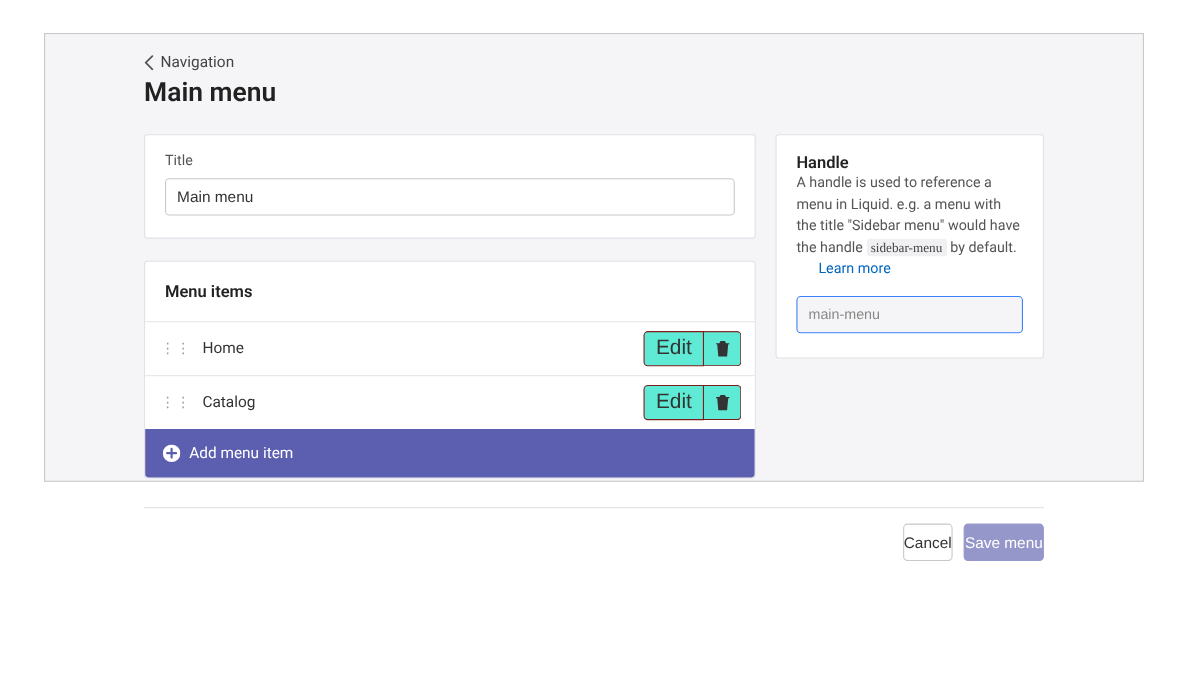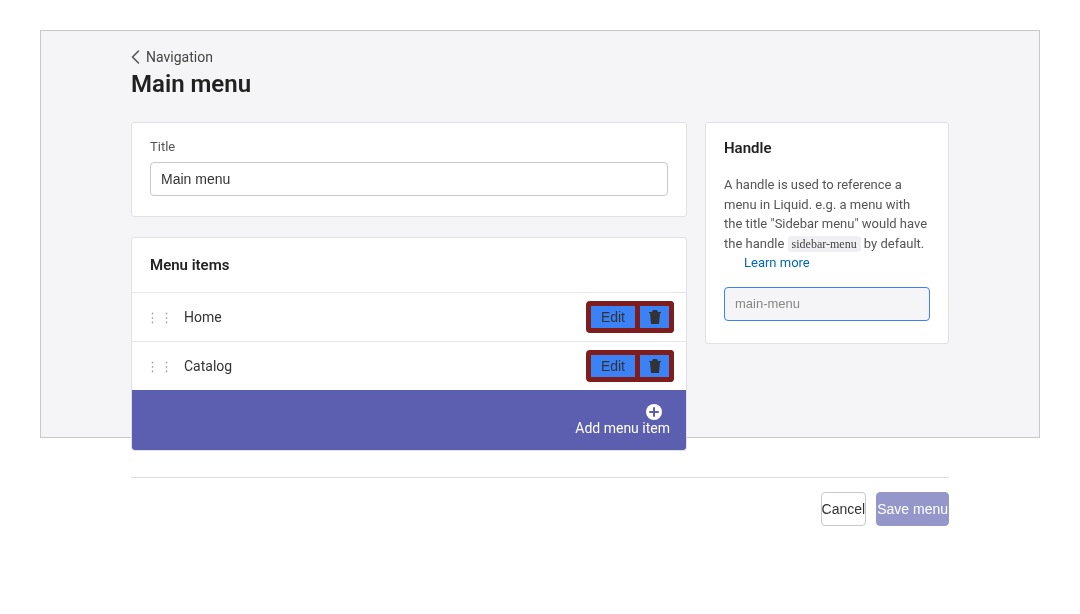--- a/index.html
+++ b/index.html
@@ -76,49 +76,48 @@
     font-size: 13px;
     letter-spacing: 1px;
     margin-right: 10px;
     cursor: grab;
     line-height: 1;
   }
   .item-name { font-size: 14px; color: #333; flex: 1; }
   .btn-group { display: flex; }
   .small-btn {
     height: 32px;
-    border: 5px solid #7f1d1d;
-    background: #3b82f6;
-    font-size: 14px;
+    border: 1px solid #7f1d1d;
+    background: #5eead4;
+    font-size: 19px;
     color: #333;
     padding: 0 10px;
     display: inline-flex;
     align-items: center;
     justify-content: center;
     cursor: pointer;
   }
   .small-btn.edit { border-radius: 4px 0 0 4px; }
   .small-btn.del  { border-left: none; border-radius: 0 4px 4px 0; width: 34px; padding: 0; }
   .small-btn.del svg { width: 14px; height: 16px; fill: #333; }
 
   .add-row {
     background: #5c5eaf;
     color: #fff;
     padding: 14px 16px;
     display: flex;
     align-items: flex-end;
     cursor: pointer;
     border-radius: 0 0 3px 3px;
-    flex-direction: column;
   }
   .add-row svg { width: 16px; height: 16px; margin-right: 8px; fill: #fff; }
   .add-row span { font-size: 14px; }
 
   .handle-card { padding: 16px 18px 22px 18px; }
-  .handle-title { font-size: 15px; font-weight: 600; color: #222; margin-bottom: 18px; }
+  .handle-title { font-size: 15px; font-weight: 600; color: #222; }
   .handle-desc { font-size: 13px; color: #555; line-height: 1.5; margin-bottom: 14px; }
   .handle-desc code {
     font-family: Liberation Serif, serif;
     background: #f0f0f3;
     padding: 1px 4px;
     border-radius: 3px;
     font-size: 12px;
     color: #444;
   }
   .learn-more { color: #0066c0; cursor: pointer; margin-left: 20px; }

